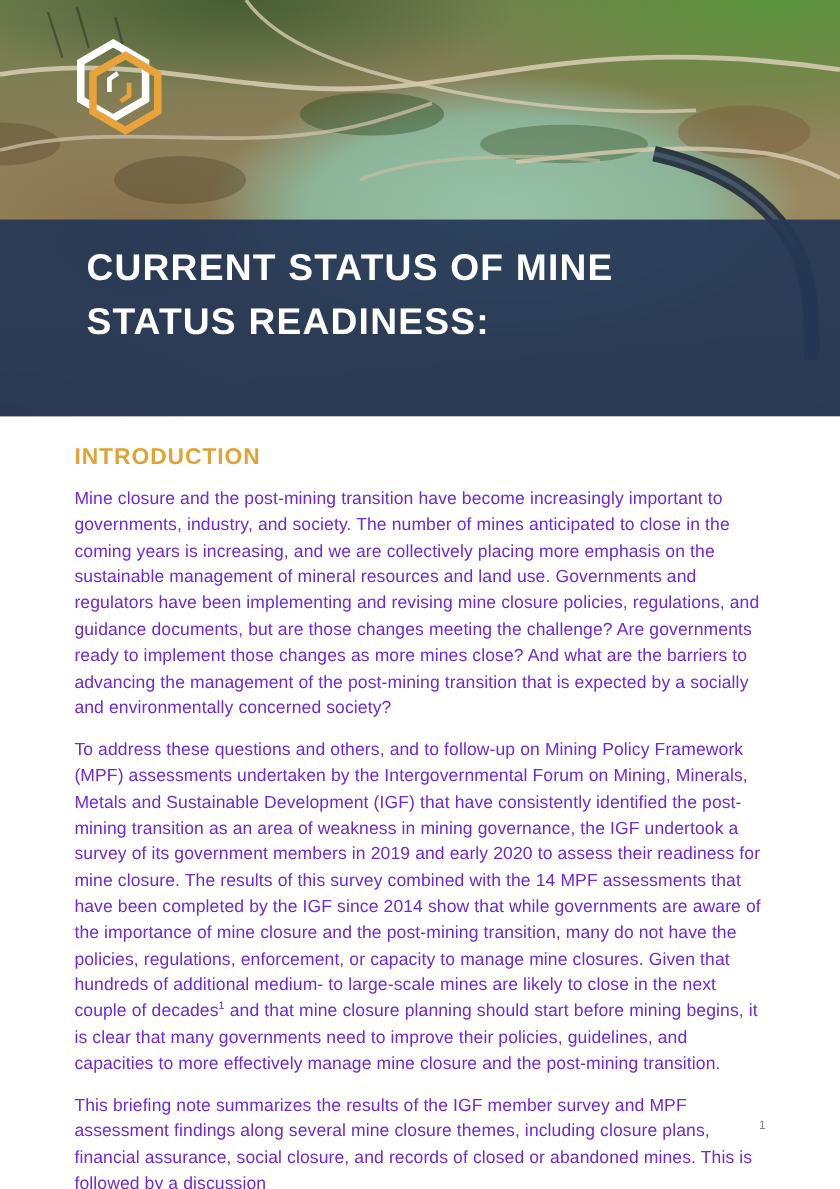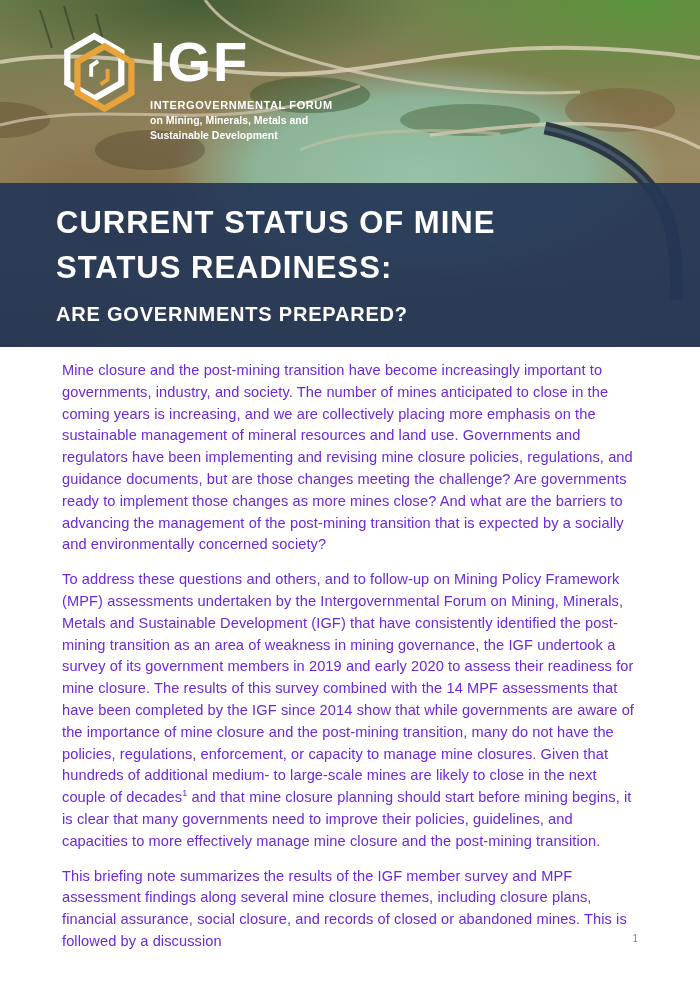--- a/index.html
+++ b/index.html
@@ -32,21 +32,21 @@
   }
   .logo{position:absolute;top:30px;left:60px;display:flex;align-items:flex-start;}
   .logo-icon{width:78px;height:84px;margin-right:12px;}
   .logo-text .acronym{
     color:#ffffff;font-size:56px;font-weight:bold;line-height:60px;
     letter-spacing:2px;margin-top:2px;
   }
   .tagline{margin-top:6px;color:#ffffff;font-weight:bold;}
   .tagline .t1{font-size:11px;letter-spacing:0.6px;line-height:15px;}
   .tagline .t2,.tagline .t3{font-size:10.5px;line-height:14.5px;}
-  .titles{position:absolute;left:56px;top:200px;}
+  .titles{position:absolute;left:72px;top:200px;}
   .title-line{
     color:#ffffff;font-weight:bold;font-size:31px;line-height:45px;
     letter-spacing:1px;margin:0;
   }
   .subtitle{
     color:#ffffff;font-weight:bold;font-size:20px;letter-spacing:0.8px;
     margin:13px 0 0 0;
   }
 
   
@@ -103,38 +103,30 @@
           <polygon points="50,10 84.6,30 84.6,70 50,90 15.4,70 15.4,30" fill="none" stroke="#ffffff" stroke-width="8"></polygon>
         </g>
 
         <g transform="translate(7,7)">
           <polygon points="50,10 84.6,30 84.6,70 50,90 15.4,70 15.4,30" fill="none" stroke="#e8a33b" stroke-width="8"></polygon>
         </g>
 
         <path d="M49,36 L40,42 L40,56" fill="none" stroke="#ffffff" stroke-width="5"></path>
         <path d="M52,66 L61,60 L61,46" fill="none" stroke="#e8a33b" stroke-width="5"></path>
       </svg>
-      <div class="logo-text">
-        <div class="acronym">IGF</div>
-        <div class="tagline">
-          <div class="t1">INTERGOVERNMENTAL FORUM</div>
-          <div class="t2">on Mining, Minerals, Metals and</div>
-          <div class="t3">Sustainable Development</div>
-        </div>
-      </div>
     </div>
 
     <div class="titles">
       <h1 class="title-line">CURRENT STATUS OF MINE</h1>
       <h1 class="title-line">STATUS READINESS:</h1>
-      <h2 class="subtitle">ARE GOVERNMENTS PREPARED?</h2>
     </div>
   </header>
 
   <main class="content">
+    <h2 class="section-heading">INTRODUCTION</h2>
 
     <p class="body-para">Mine closure and the post-mining transition have become increasingly important to governments, industry, and society. The number of mines anticipated to close in the coming years is increasing, and we are collectively placing more emphasis on the sustainable management of mineral resources and land use. Governments and regulators have been implementing and revising mine closure policies, regulations, and guidance documents, but are those changes meeting the challenge? Are governments ready to implement those changes as more mines close? And what are the barriers to advancing the management of the post-mining transition that is expected by a socially and environmentally concerned society?</p>
 
     <p class="body-para"><span>To address these questions and others, and to follow-up on Mining Policy Framework (MPF) assessments undertaken by the Intergovernmental Forum on Mining, Minerals, Metals and Sustainable Development (IGF) that have consistently identified the post-mining transition as an area of weakness in mining governance, the IGF undertook a survey of its government members in 2019 and early 2020 to assess their readiness for mine closure. The results of this survey combined with the 14 MPF assessments that have been completed by the IGF since 2014 show that while governments are aware of the importance of mine closure and the post-mining transition, many do not have the policies, regulations, enforcement, or capacity to manage mine closures. Given that hundreds of additional medium- to large-scale mines are likely to close in the next couple of decades</span><sup>1</sup><span> and that mine closure planning should start before mining begins, it is clear that many governments need to improve their policies, guidelines, and capacities to more effectively manage mine closure and the post-mining transition.</span></p>
 
     <p class="body-para">This briefing note summarizes the results of the IGF member survey and MPF assessment findings along several mine closure themes, including closure plans, financial assurance, social closure, and records of closed or abandoned mines. This is followed by a discussion</p>
 
   </main>
 
   <div class="page-number">1</div>

